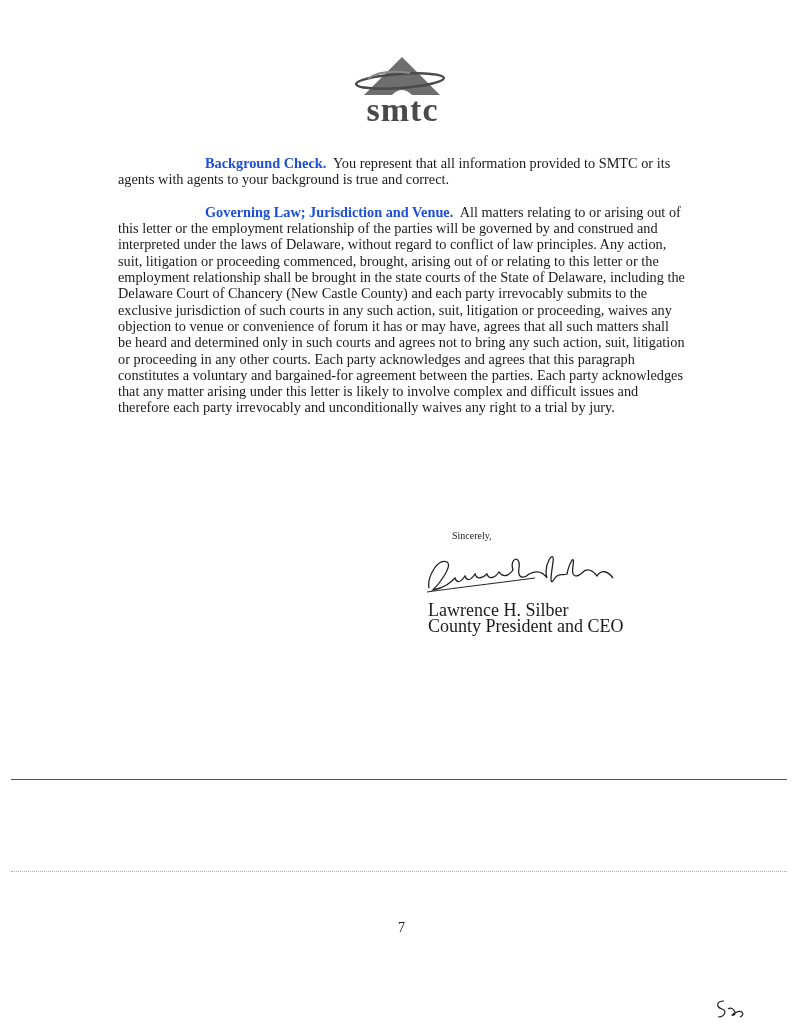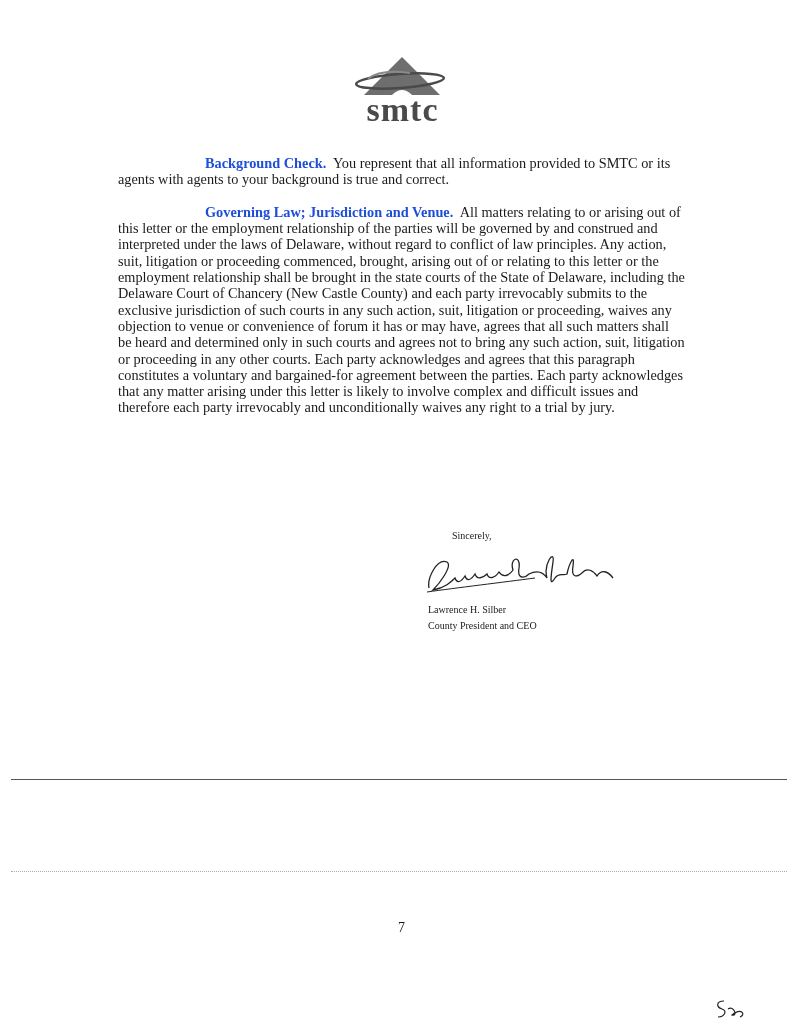--- a/index.html
+++ b/index.html
@@ -21,21 +21,21 @@
     .body-text {
       position: absolute; left: 118px; top: 155px; width: 568px;
       font-size: 14.3px; line-height: 16.3px; text-align: left;
     }
     .para { margin: 0 0 16.3px 0; text-indent: 87px; }
     .para b { font-weight: bold; color: #1d4ed8; }
     .closing {
       position: absolute; left: 428px; top: 528px; font-size: 10px; line-height: 16.3px; margin-left: 24px;
     }
     .signature { position: absolute; left: 425px; top: 548px; width: 200px; height: 50px; }
-    .signer { position: absolute; left: 428px; top: 602px; font-size: 10px; line-height: 16.3px; }
+    .signer { position: absolute; left: 428px; top: 602px; font-size: 18px; line-height: 16.3px; }
     .rule {
       position: absolute; left: 11px; top: 779px; width: 776px; height: 0;
       border-top: 1.5px solid #555;
     }
     .dotted-rule {
       position: absolute; left: 11px; top: 871px; width: 776px; height: 0;
       border-top: 1px dotted #aaa;
     }
     .page-number {
       position: absolute; left: 398px; top: 920px; font-size: 14px; line-height: 16px;

